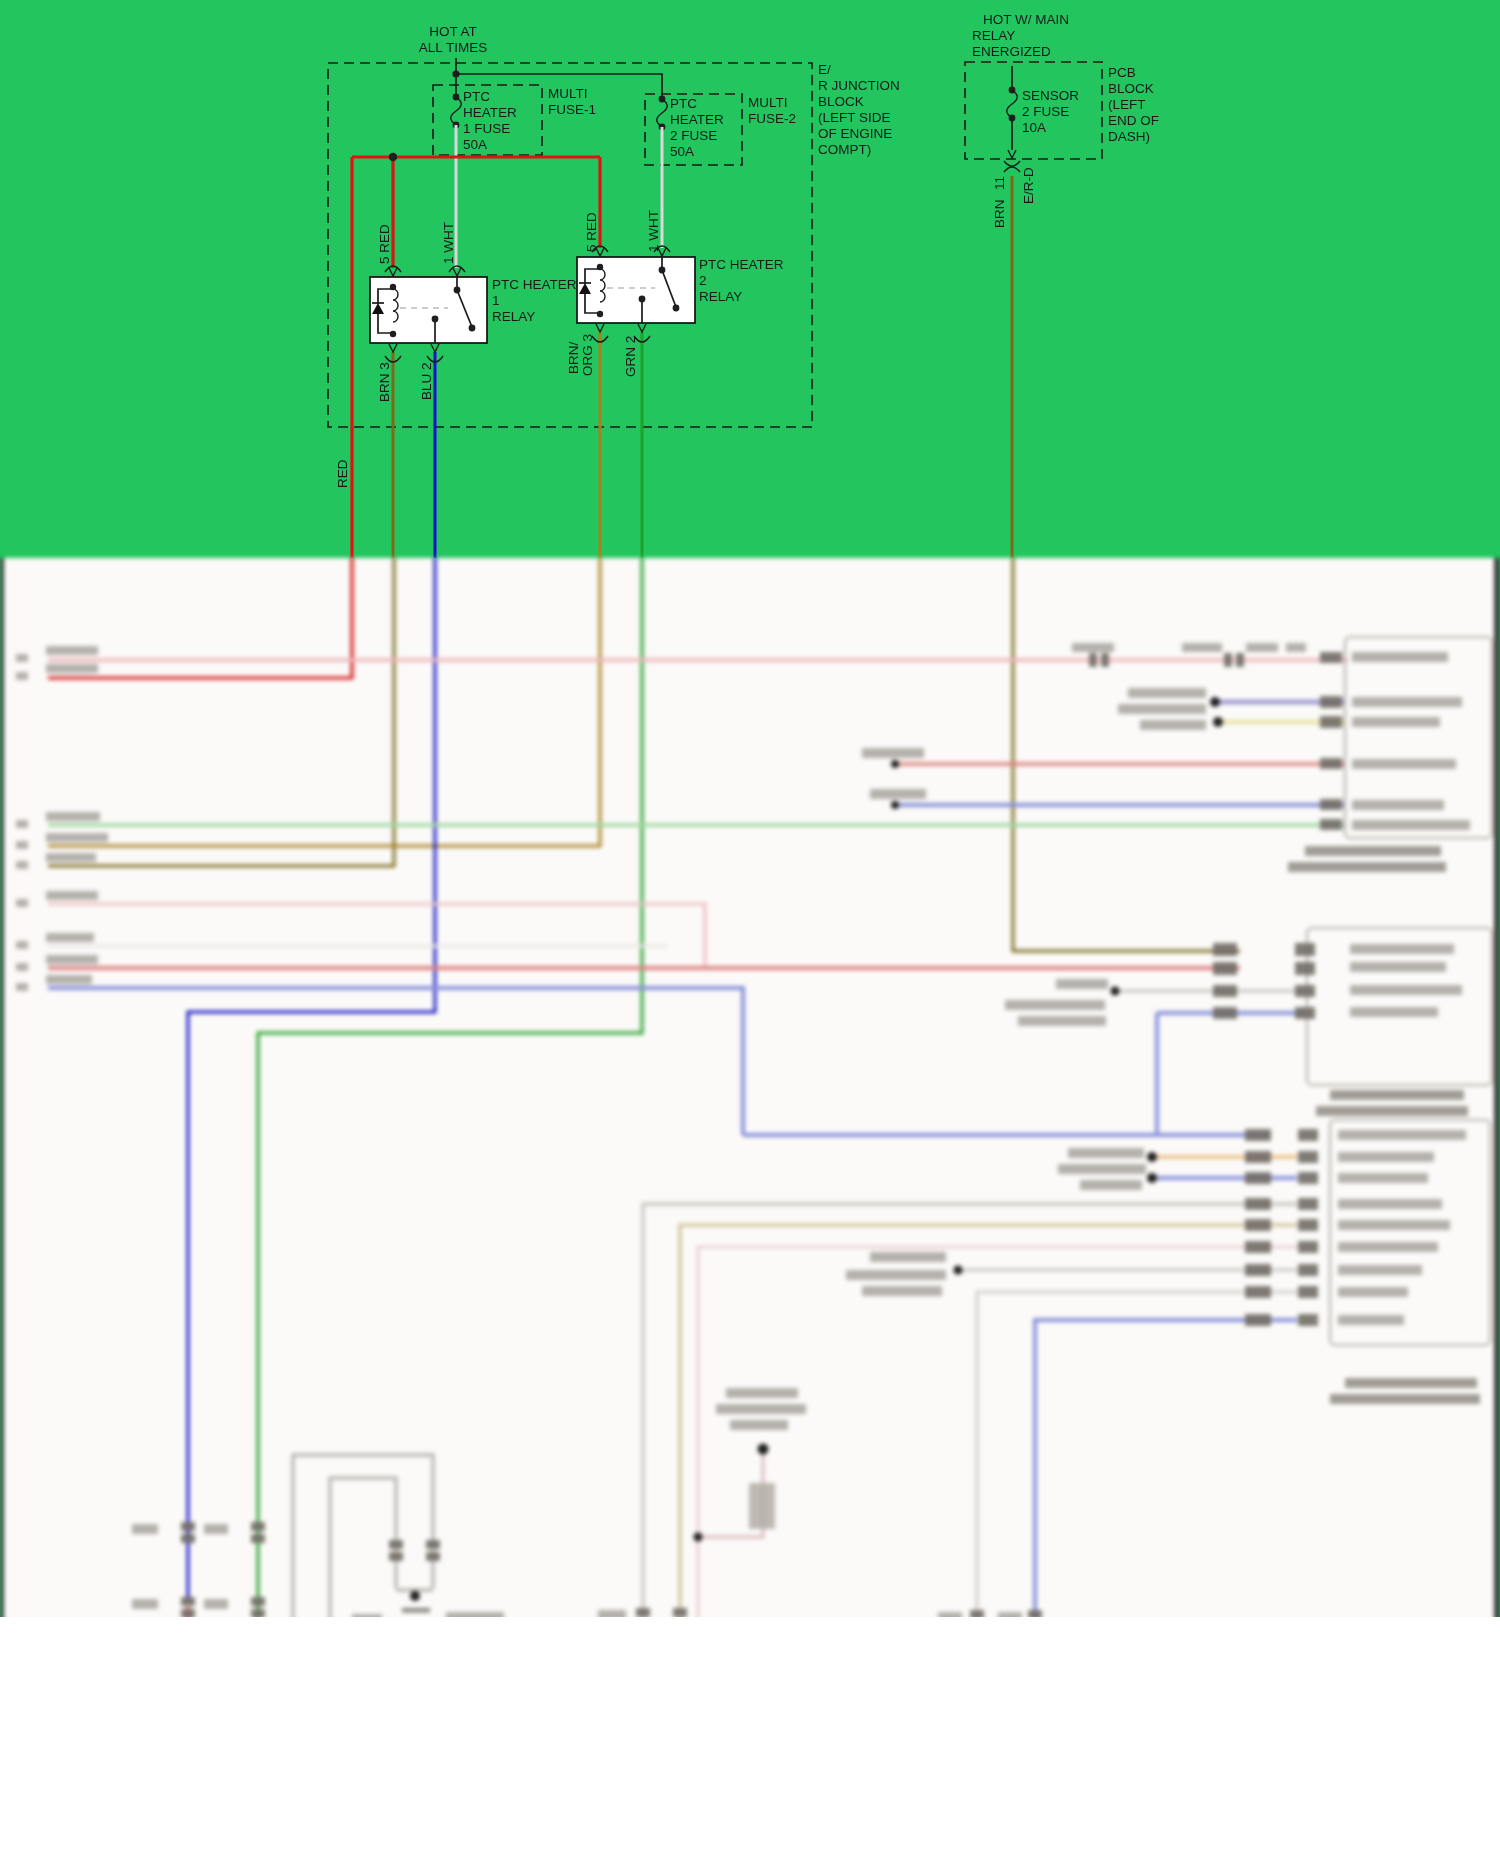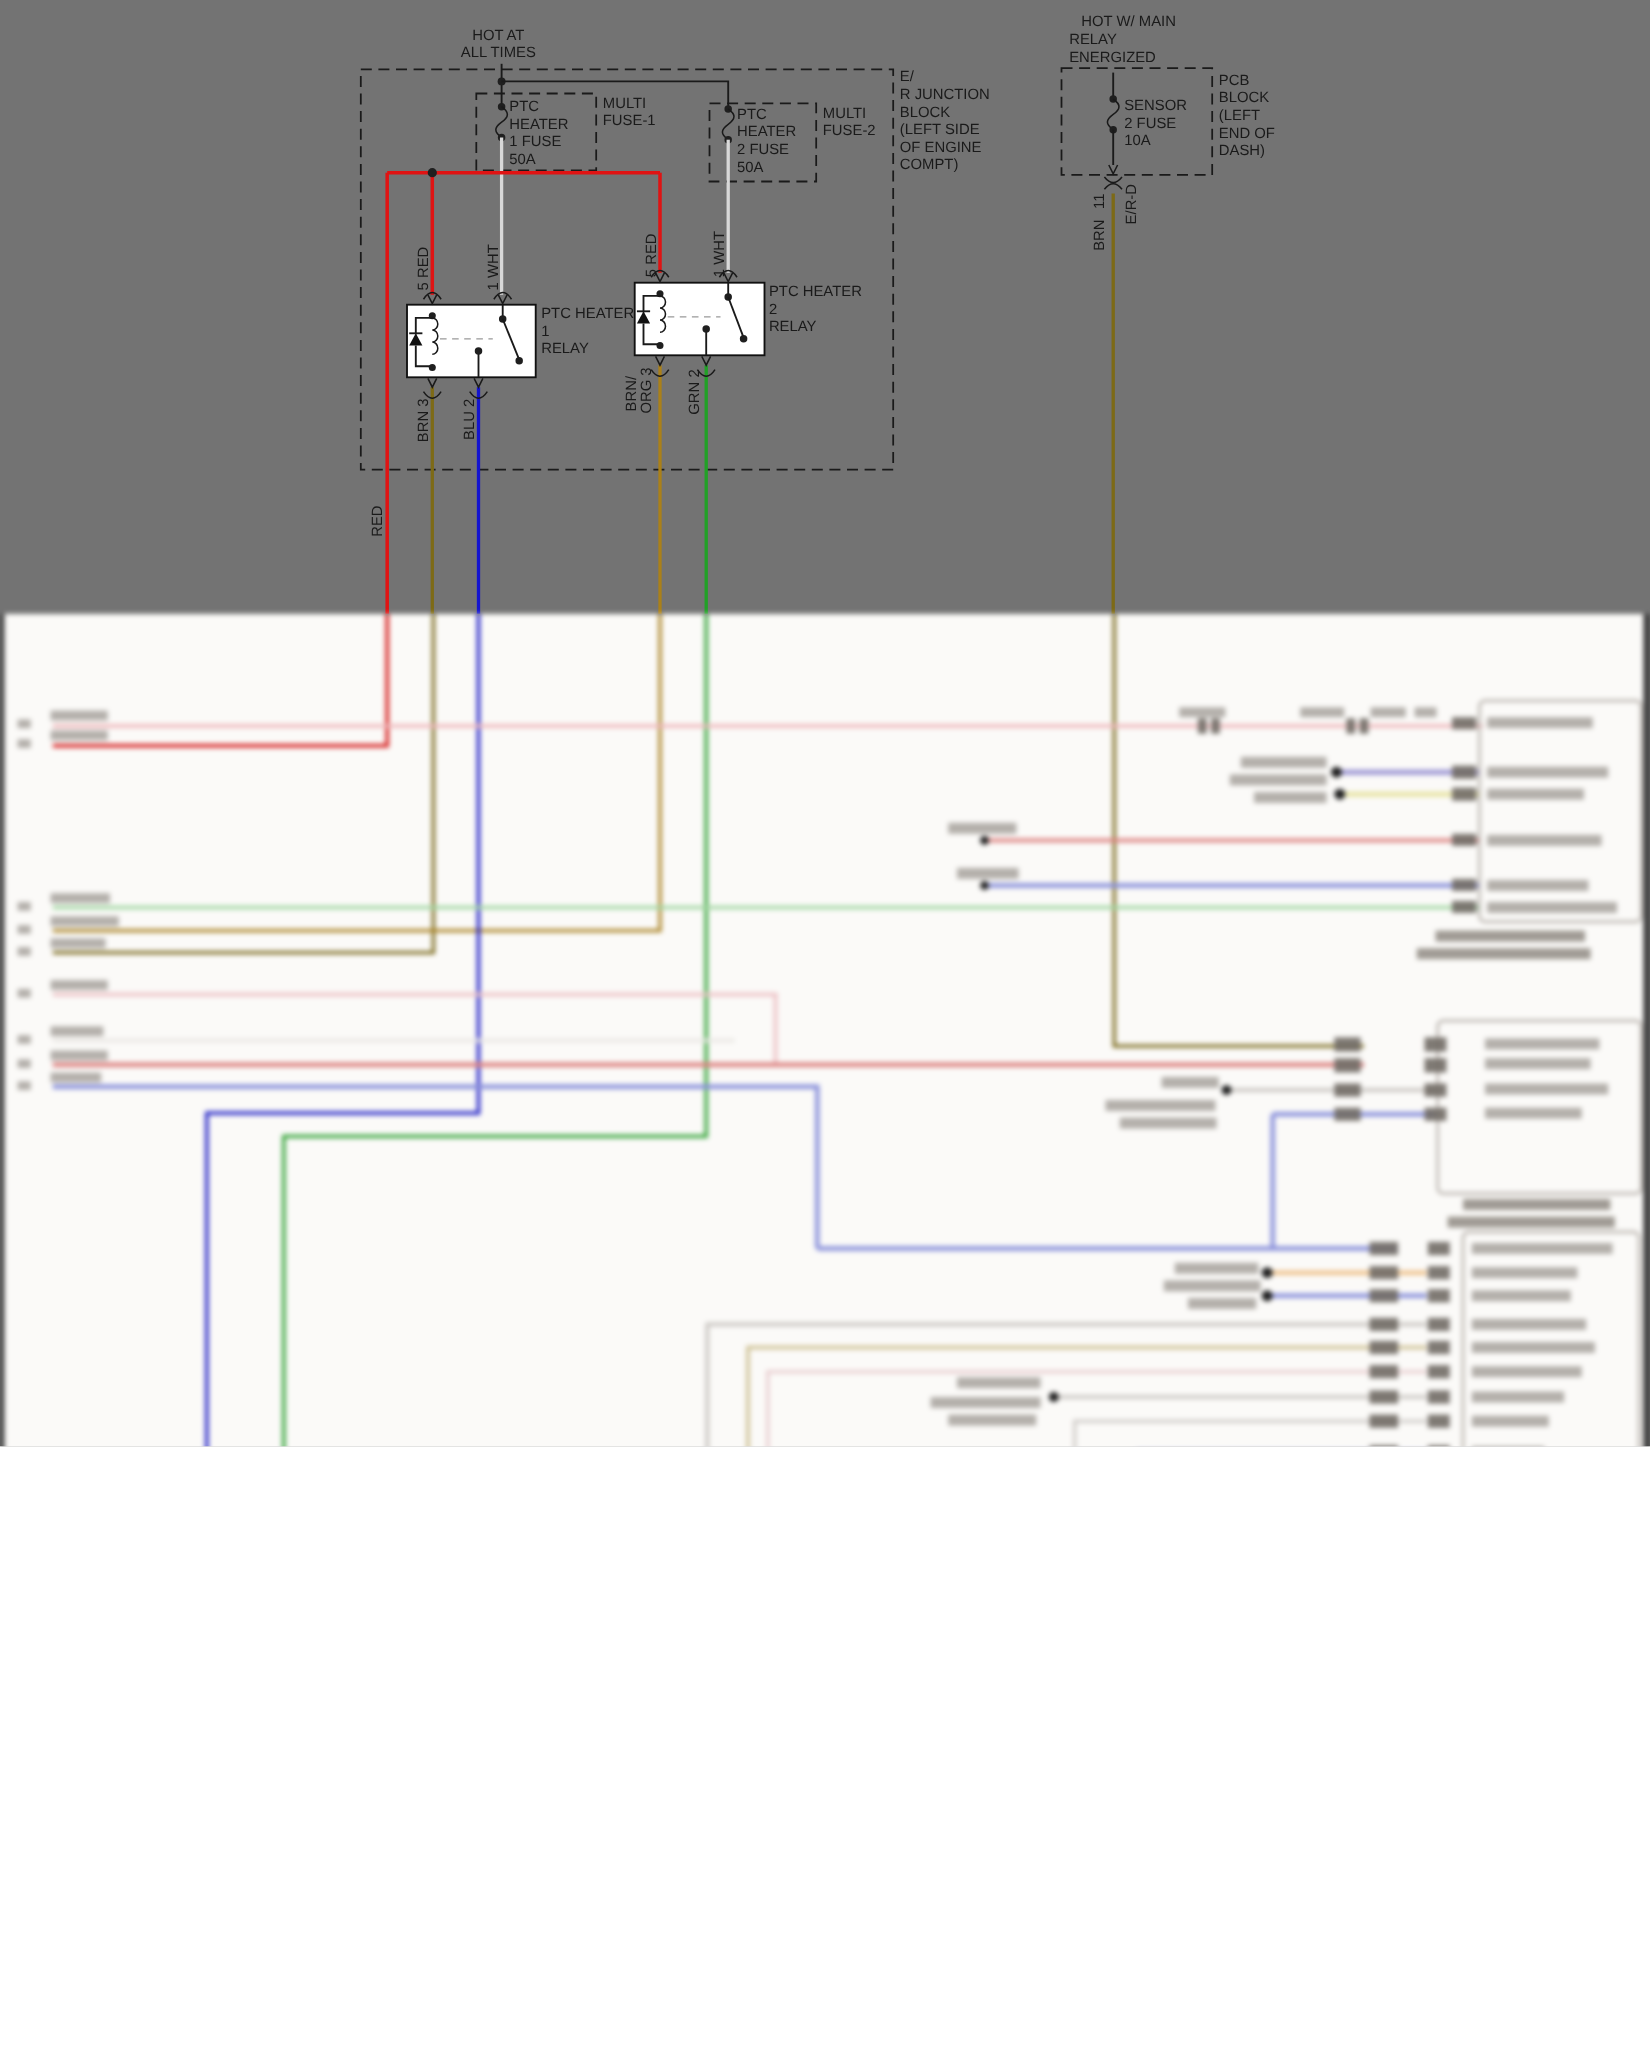--- a/index.html
+++ b/index.html
@@ -1,16 +1,16 @@
 <!DOCTYPE html>
 <html><head>
 <meta charset="utf-8">
 <style>
   html,body{margin:0;padding:0;background:#fff;}
-  #stage{position:relative;width:1500px;height:1315px;background:#737373;overflow:hidden;
+  #stage{position:relative;width:1500px;height:1617px;background:#22c55e;overflow:hidden;
          font-family:"Liberation Sans", sans-serif;}
   svg{position:absolute;left:0;top:0;}
   .t{font-family:"Liberation Sans",sans-serif;font-size:13.5px;fill:#1a1a1a;}
   .tv{font-family:"Liberation Sans",sans-serif;font-size:13.5px;fill:#1a1a1a;}
   .dashedbox{fill:none;stroke:#1a1a1a;stroke-width:1.6;stroke-dasharray:10 6;}
   .solidbox{fill:#ffffff;stroke:#111;stroke-width:1.7;}
   .blk{stroke:#1a1a1a;stroke-width:1.7;fill:none;}
   .arc{stroke:#1a1a1a;stroke-width:1.4;fill:none;}
   .dash-int{stroke:#999;stroke-width:1.2;stroke-dasharray:6 5;fill:none;}
   #blurlayer{filter:blur(2.3px) saturate(.93);}

